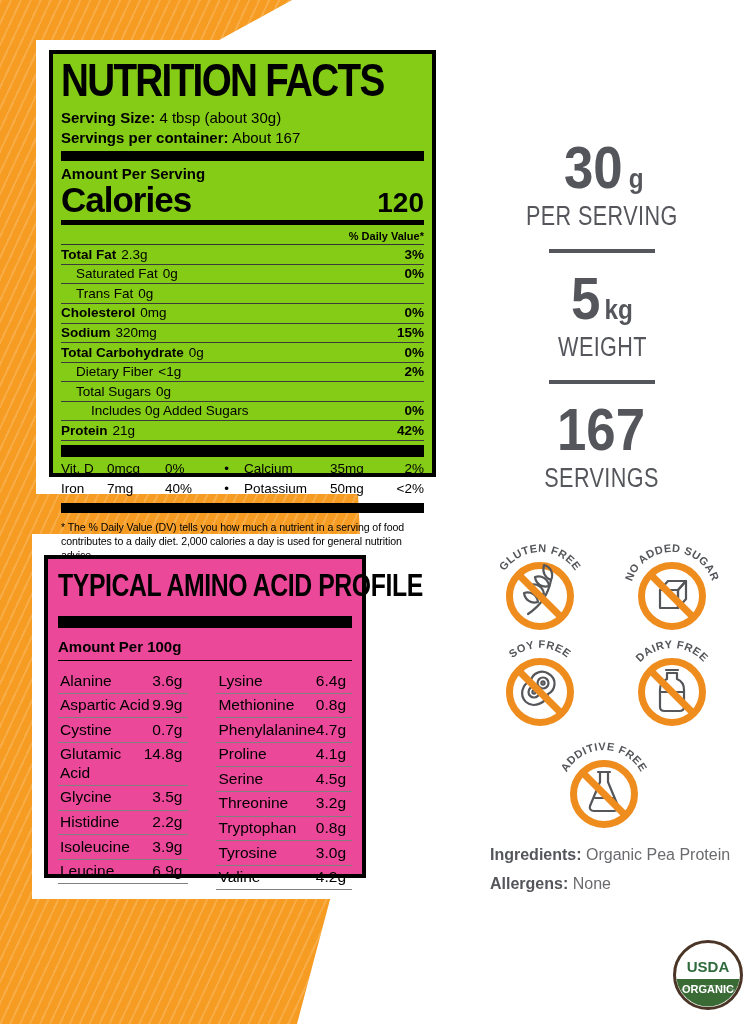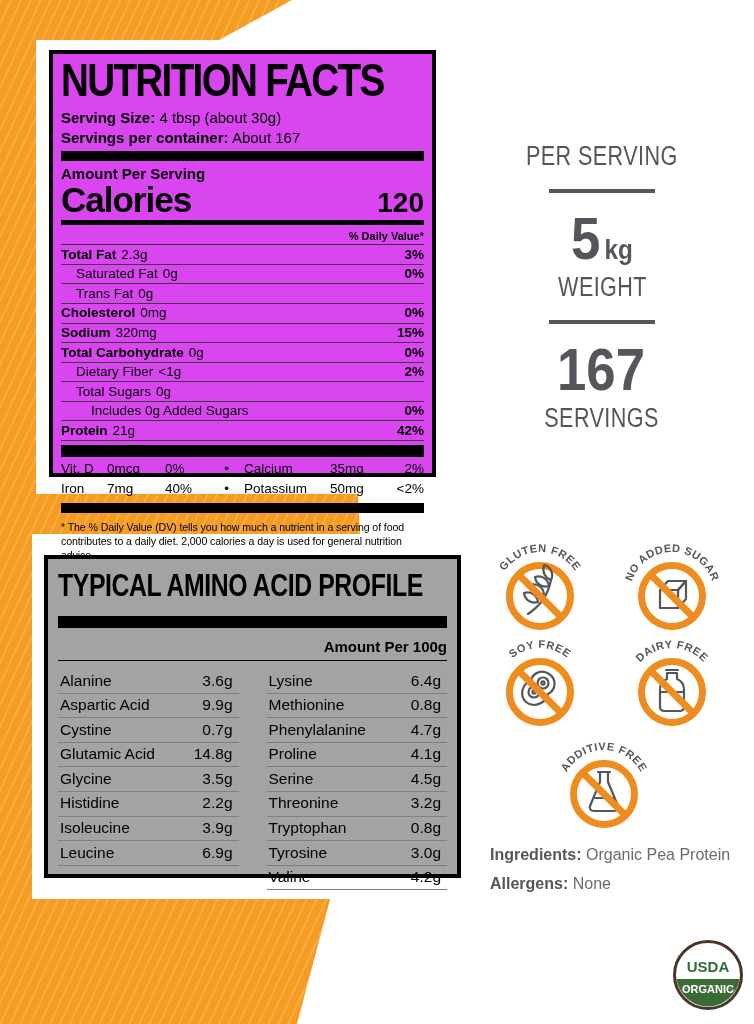--- a/index.html
+++ b/index.html
@@ -10,21 +10,21 @@
     background:#F79C23;
     background-image:repeating-linear-gradient(115deg, rgba(255,255,255,.16) 0 2px, rgba(255,255,255,0) 2px 9px);
     clip-path:polygon(0 0,292px 0,212px 44px,358px 494px,360px 534px,332px 892px,297px 1024px,0 1024px);}
   
   .panel{position:absolute;background:#fff;}
   .panel-nf{left:36px;top:40px;width:414px;height:454px;}
   .panel-aa{left:32px;top:534px;width:418px;height:365px;}
 
   
   .nf-box{position:absolute;left:49px;top:50px;width:387px;height:427px;border:4px solid #000;
-          box-sizing:border-box;padding:3px 8px;background:#d946ef;}
+          box-sizing:border-box;padding:3px 8px;background:#84cc16;}
   .nf-title{font-weight:bold;font-size:46px;line-height:.92;letter-spacing:-2px;
             transform:scaleX(.84);transform-origin:0 50%;white-space:nowrap;margin:2px 0 7px;}
   .nf-serving{font-size:15px;line-height:1.28;}
   .nf-serving .lab{font-weight:bold;}
   .bar10{height:10px;background:#000;margin:4px 0;}
   .bar5{height:5px;background:#000;margin:2px 0;}
   .bar12{height:12px;background:#000;margin:4px 0 2px;}
   .nf-aps{font-size:15px;font-weight:bold;margin-top:2px;}
   .cal-row{display:flex;align-items:baseline;justify-content:space-between;margin:0 0 2px;}
   .cal-lab{font-weight:bold;font-size:35px;letter-spacing:-1px;line-height:1.05;}
@@ -38,26 +38,26 @@
   .nrow .rdv{margin-left:auto;font-weight:bold;}
   .i1{padding-left:15px;}
   .i2{padding-left:30px;}
   .mrow{display:grid;grid-template-columns:46px 58px 44px 1fr 86px 54px 40px;
         font-size:13.5px;padding:2.5px 0;align-items:baseline;}
   .mrow .dot{text-align:center;}
   .mrow .dv2{text-align:right;}
   .footnote{font-size:10.6px;line-height:1.35;padding-top:3px;letter-spacing:-.1px;}
 
   
-  .aa-box{position:absolute;left:44px;top:555px;width:417px;height:323px;border:4px solid #000;
-          box-sizing:border-box;padding:4px 10px;background:#a3a3a3;}
+  .aa-box{position:absolute;left:44px;top:555px;width:322px;height:323px;border:4px solid #000;
+          box-sizing:border-box;padding:4px 10px;background:#ec4899;}
   .aa-title{font-weight:bold;font-size:31px;letter-spacing:-.5px;line-height:1;
             transform:scaleX(.8);transform-origin:0 50%;white-space:nowrap;margin:7px 0 0;}
   .aa-bar{height:12px;background:#000;margin:15px 0 10px;}
-  .aa-head{font-size:15px;font-weight:bold;padding-bottom:5px;border-bottom:1.5px solid #000;text-align:right;}
+  .aa-head{font-size:15px;font-weight:bold;padding-bottom:5px;border-bottom:1.5px solid #000;}
   .aa-grid{display:grid;grid-template-columns:1fr 1fr;column-gap:28px;margin-top:8px;}
   .arow{display:flex;justify-content:space-between;align-items:baseline;
         border-bottom:1.5px solid #808080;padding:2.5px 6px 2.5px 2px;font-size:15.5px;line-height:1.2;}
 
   
   .stats{position:absolute;left:472px;top:138px;width:260px;text-align:center;color:#54565B;}
   .stat-num{line-height:1;white-space:nowrap;}
   .stat-num .v{display:inline-block;font-weight:bold;font-size:60px;transform:scaleX(.88);}
   .stat-num .u{display:inline-block;font-weight:bold;font-size:27px;transform:scaleX(.9);margin-left:1px;}
   .stat-label{display:block;margin-top:3px;}
@@ -253,20 +253,21 @@
         <div class="arow">
             <span>Valine</span>
             <span>4.2g</span>
           </div>
       </div>
     </div>
   </div>
 
   <div class="stats">
     <div>
+      <div class="stat-num"><span class="v">30</span><span class="u">g</span></div>
       <span class="stat-label"><span>PER SERVING</span></span>
     </div>
     <div class="stat-divider"></div>
     <div>
       <div class="stat-num"><span class="v">5</span><span class="u">kg</span></div>
       <span class="stat-label"><span>WEIGHT</span></span>
     </div>
     <div class="stat-divider"></div>
     <div>
       <div class="stat-num"><span class="v">167</span><span class="u"></span></div>

